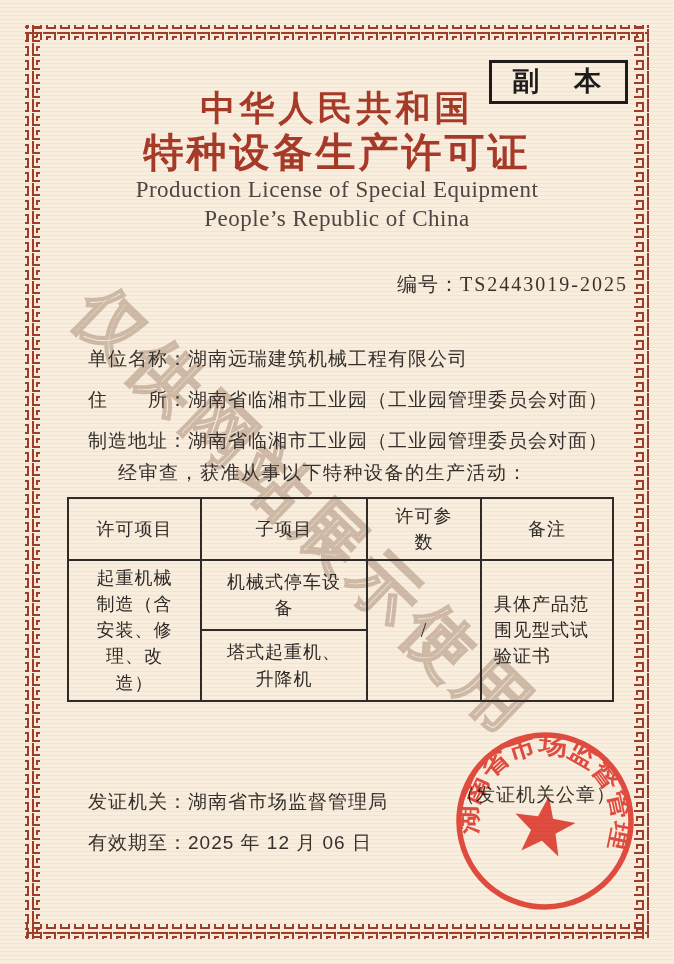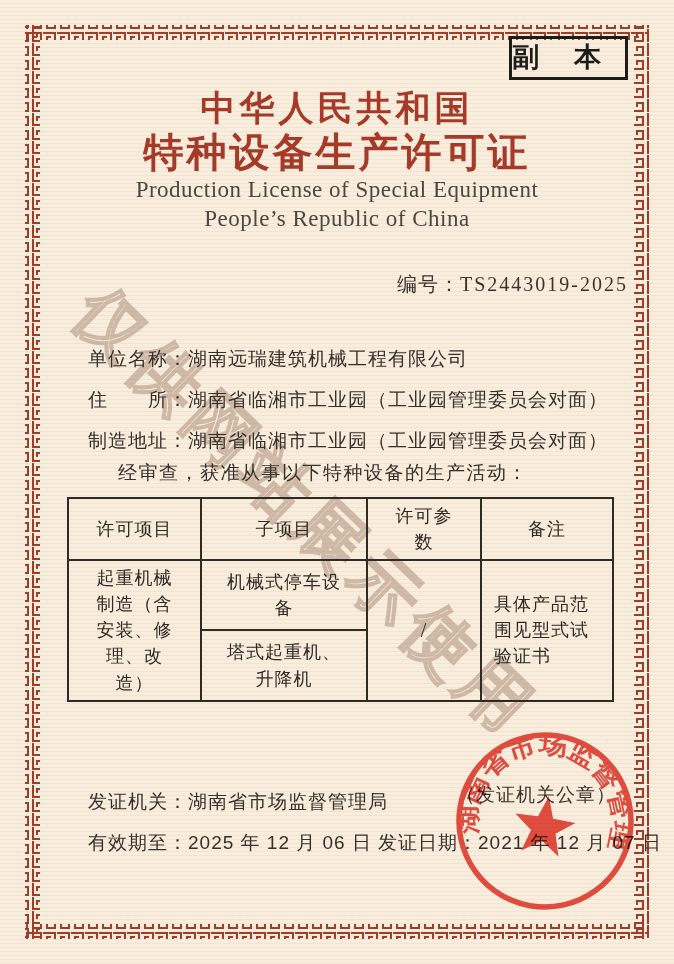--- a/index.html
+++ b/index.html
@@ -14,23 +14,23 @@
       repeating-linear-gradient(0deg,
         rgba(205,170,140,0.14) 0px, rgba(205,170,140,0.14) 1px,
         transparent 1px, transparent 4px);
     font-family: "Liberation Serif", "DejaVu Serif", serif;
     color: #35302c;
     overflow: hidden;
   }
   .border-svg { position: absolute; left: 0; top: 0; pointer-events: none; }
 
   .copy-box {
-    position: absolute; top: 36px; right: 46px;
+    position: absolute; top: 60px; right: 46px;
     border: 3px solid #1d1c1a;
-    padding: 4px 10px 4px 0;
+    padding: 4px 10px 4px 20px;
     font-size: 27px; font-weight: bold; color: #1d1c1a;
     letter-spacing: 14px; line-height: 1.1;
     background: transparent;
   }
 
   .titles { position: absolute; top: 88px; left: 0; width: 100%; text-align: center; }
   .title-cn1 { font-size: 35px; font-weight: bold; color: #a63a28; letter-spacing: 4px; line-height: 1.2; }
   .title-cn2 { font-size: 40px; font-weight: bold; color: #a63a28; letter-spacing: 3px; line-height: 1.15; }
   .title-en  { font-size: 23px; color: #4c4742; line-height: 1.25; letter-spacing: 0.5px; }
 
@@ -176,23 +176,20 @@
   </table>
 
   <div class="bottom-lines">
     <div class="issuer-line">
       <span>发证机关：</span><span>湖南省市场监督管理局</span>
     </div>
     <div class="dates-row">
       <span>
         <span>有效期至：</span><span class="date-num">2025 年 12 月 06 日</span>
       </span>
-      <span class="issue-date-line">
-        <span>发证日期：</span><span class="date-num">2021 年 12 月 07 日</span>
-      </span>
     </div>
   </div>
 
   <div class="seal-note">（发证机关公章）</div>
 
   <svg class="seal-svg" width="190" height="190" viewBox="0 0 190 190">
     <g transform="rotate(9 95 95)">
       <circle cx="95" cy="95" r="86" fill="none" stroke="#e23b2f" stroke-width="5.5"></circle>
       <path id="sealArc" d="M 31.1 118.3 A 68 68 0 1 1 158.9 118.3" fill="none"></path>
       <text font-size="23" fill="#e23b2f" font-weight="bold" font-family="'Liberation Serif','DejaVu Serif',serif">

